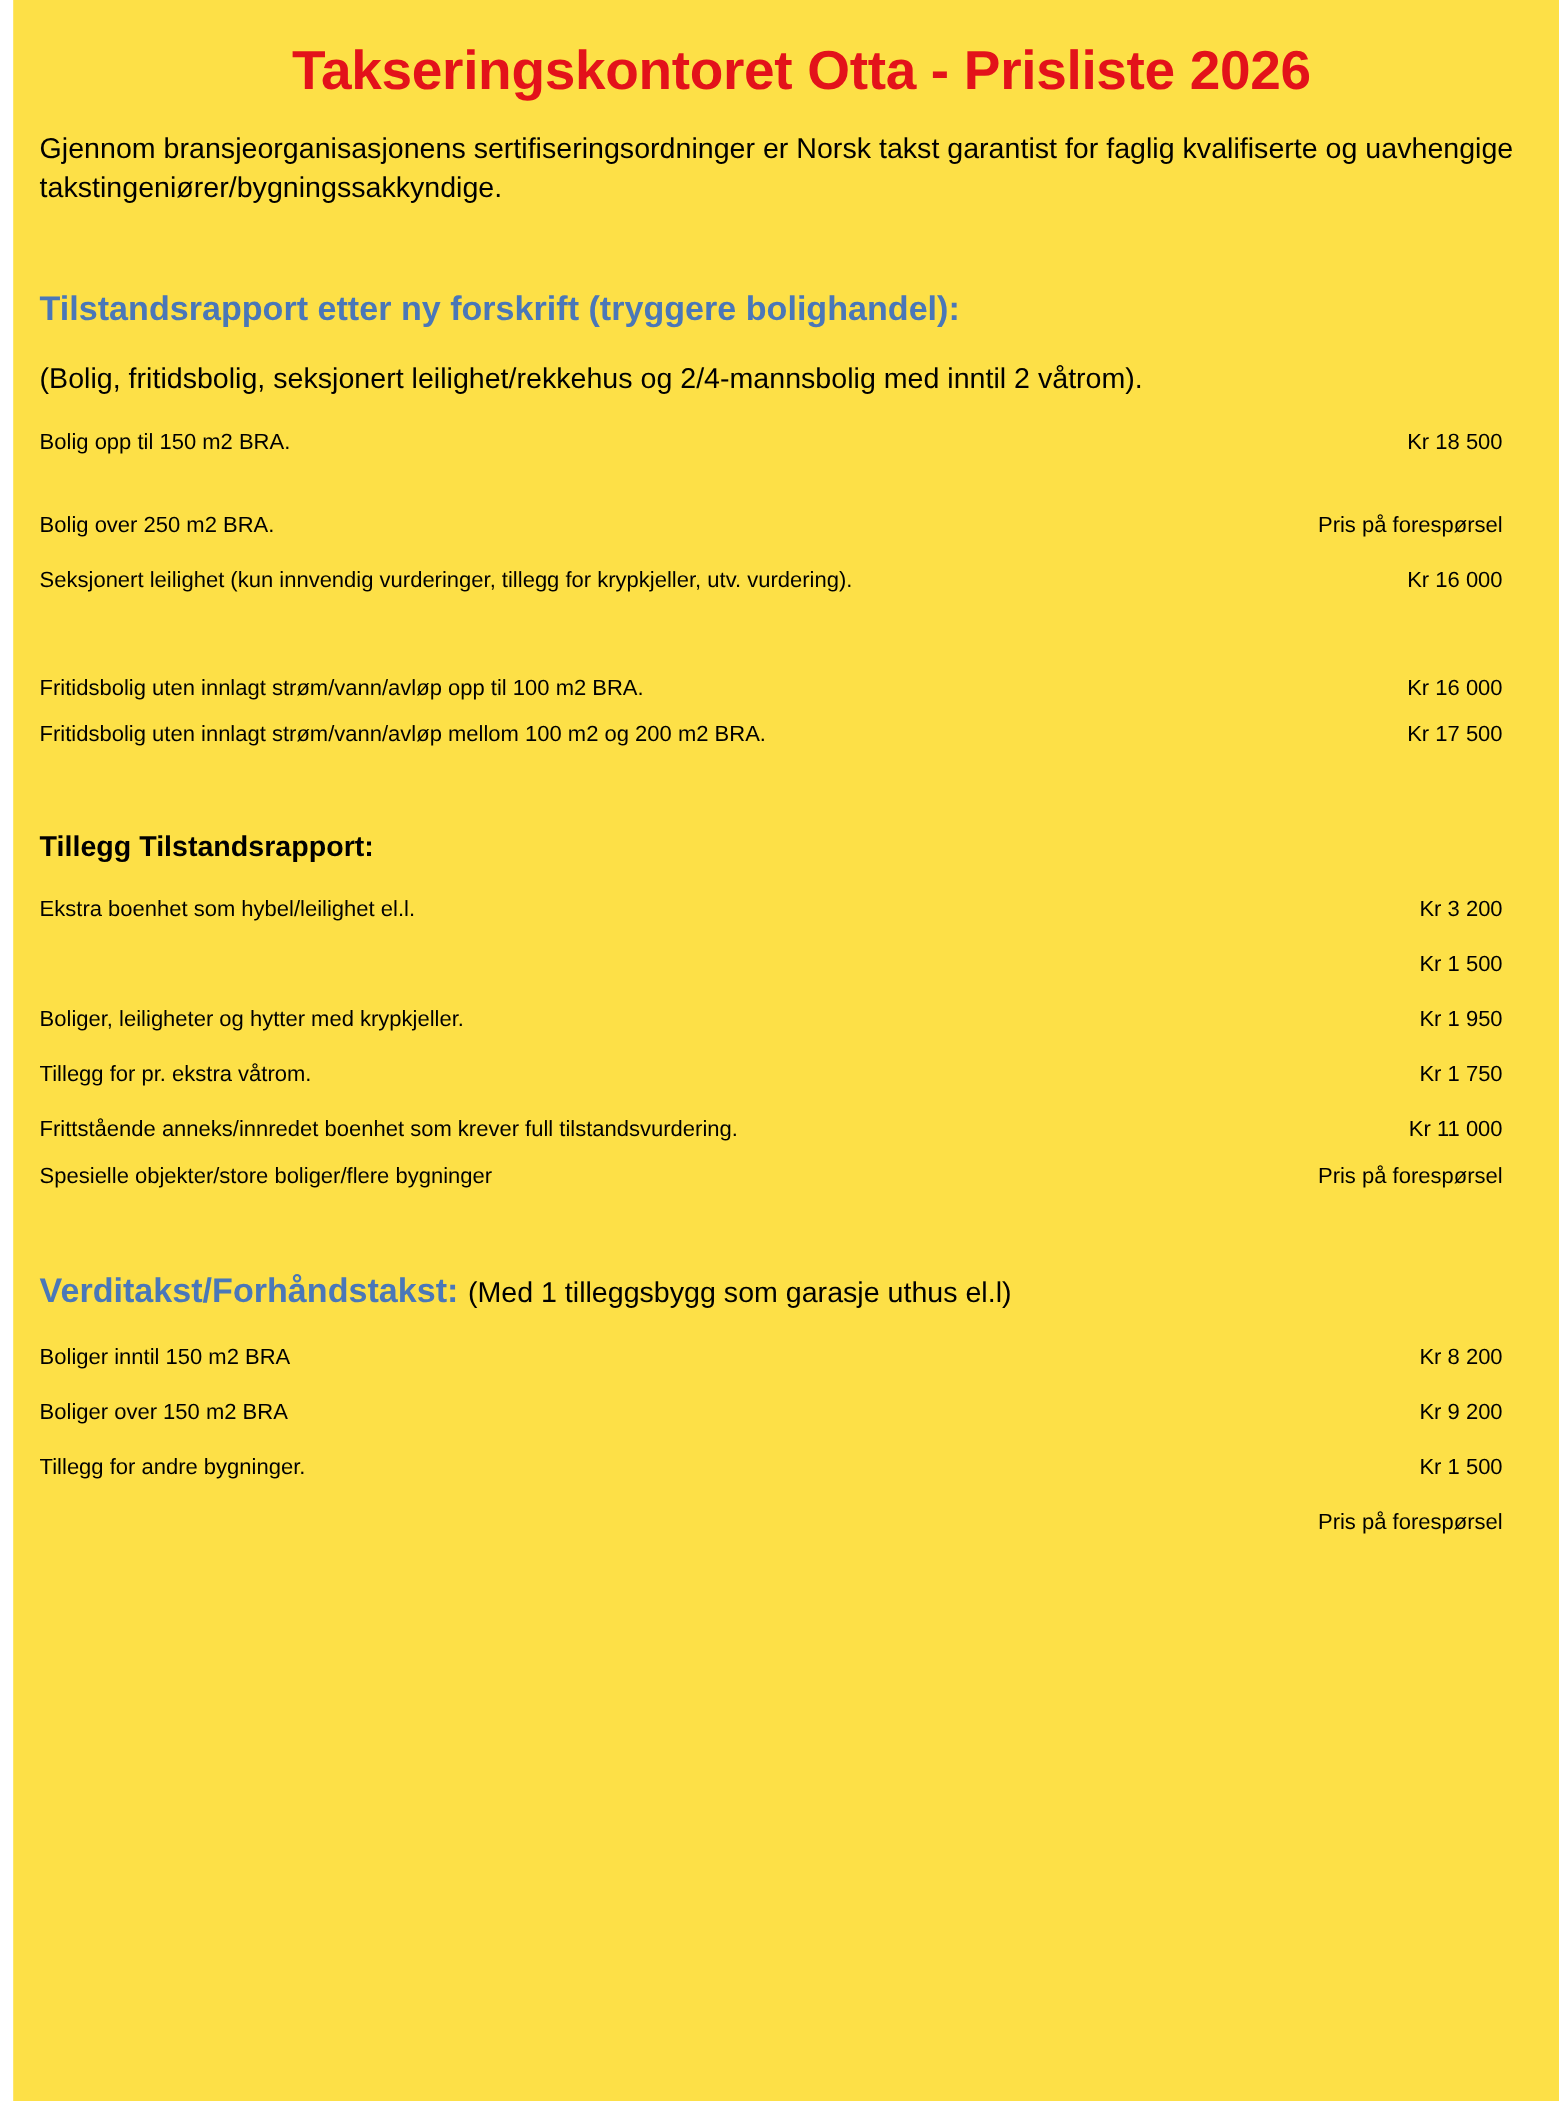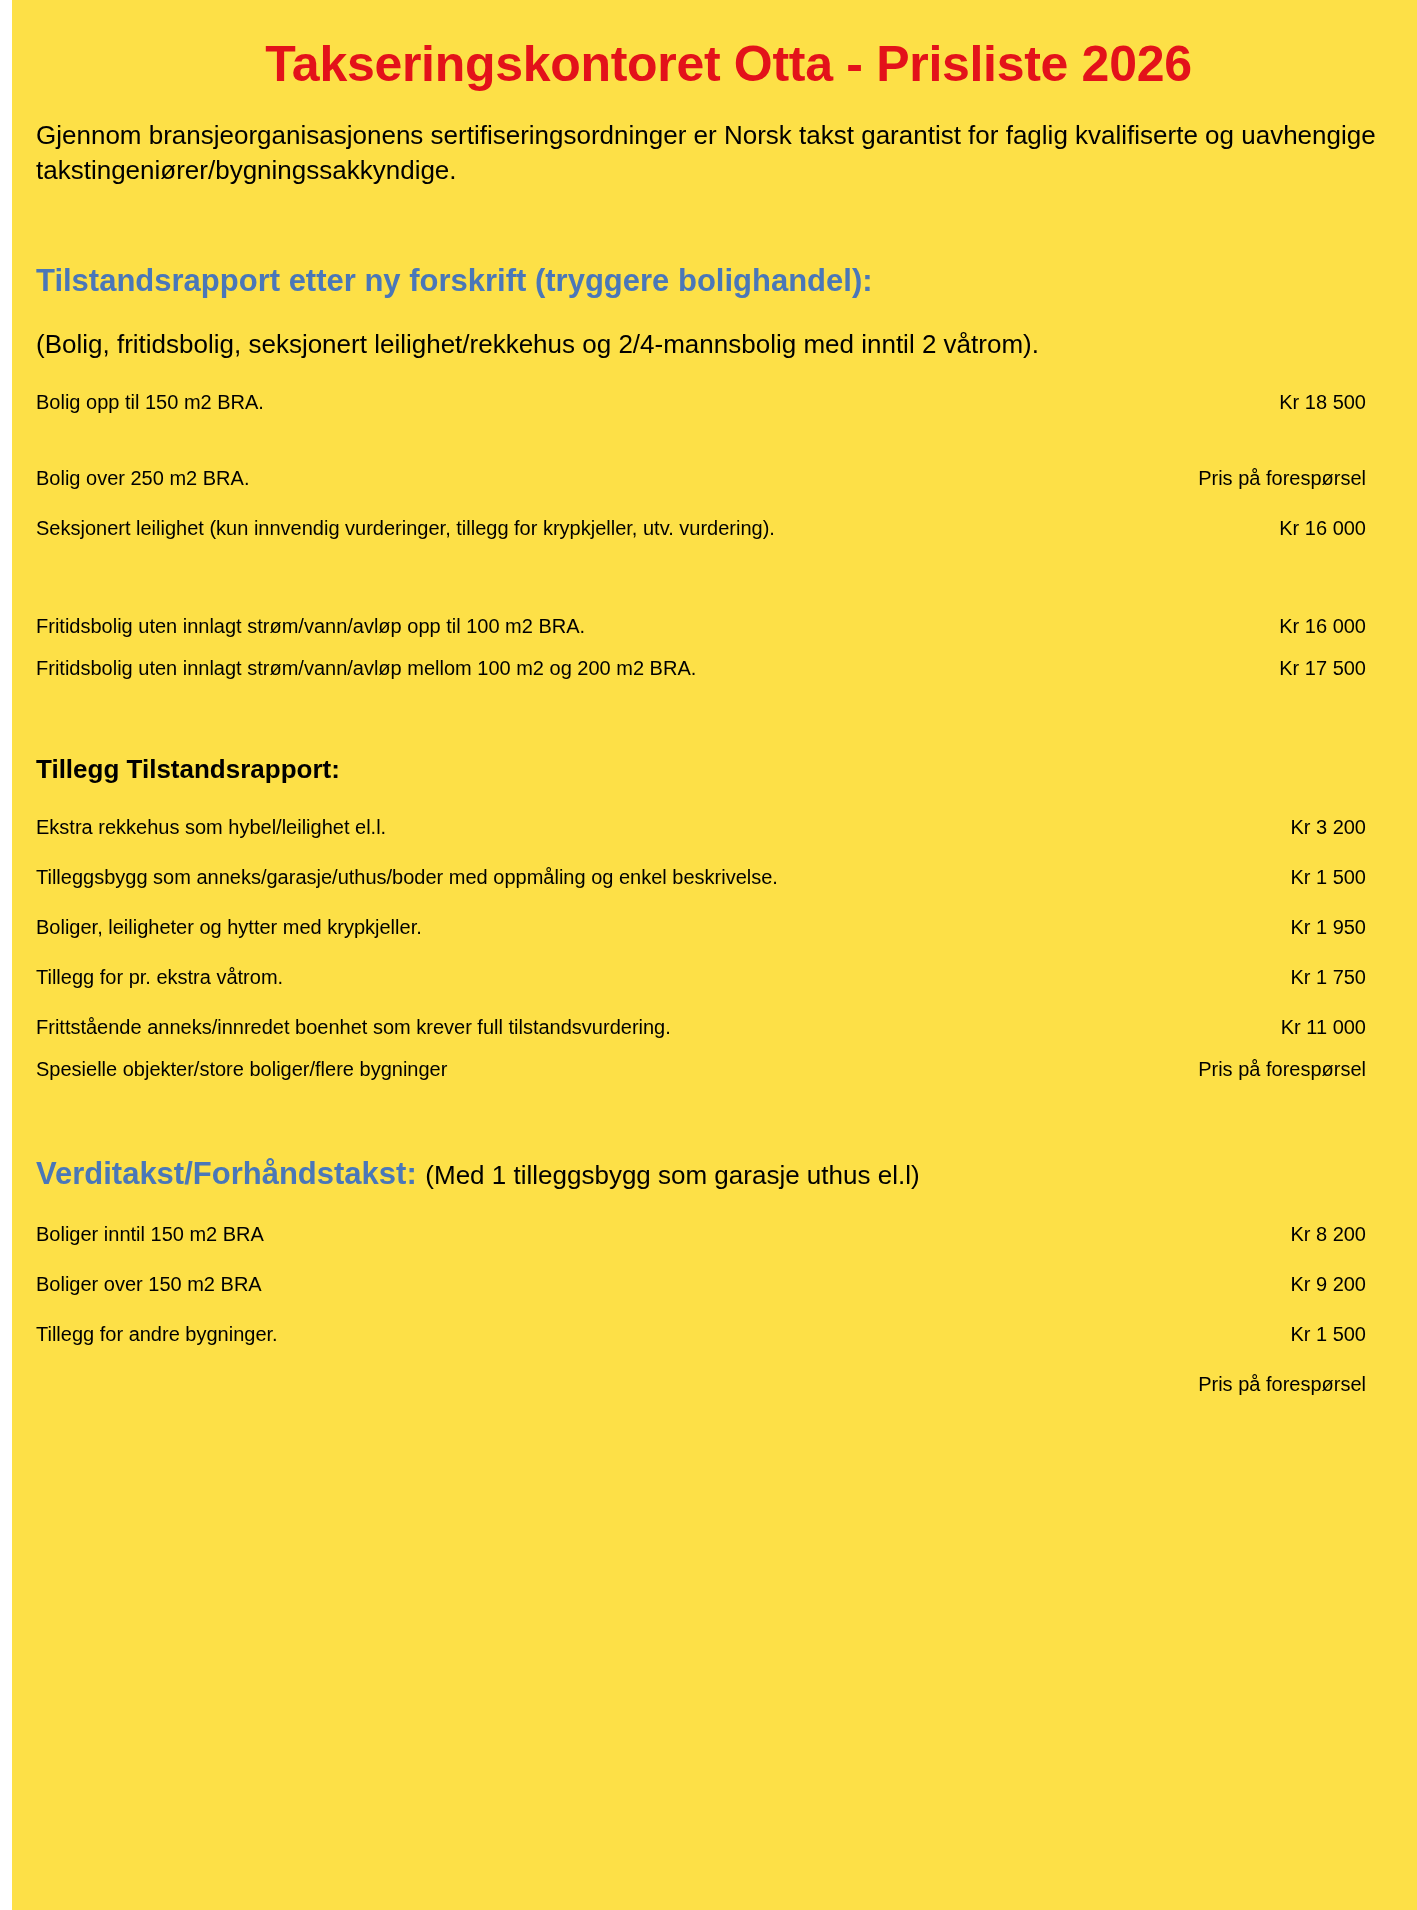--- a/index.html
+++ b/index.html
@@ -170,28 +170,27 @@
     <span class="amount">Kr 17 500</span>
   </div>
 
   <div class="gap-xxl"></div>
 
   <div class="bold-heading">Tillegg Tilstandsrapport:</div>
 
   <div class="gap-m"></div>
 
   <div class="price-row">
-    <span class="desc">Ekstra rekkehus som hybel/leilighet el.l.</span>
+    <span class="desc">Ekstra boenhet som hybel/leilighet el.l.</span>
     <span class="spacer"></span>
     <span class="amount">Kr 3 200</span>
   </div>
   <div class="row-gap"></div>
 
   <div class="price-row">
-    <span class="desc">Tilleggsbygg som anneks/garasje/uthus/boder med oppmåling og enkel beskrivelse.</span>
     <span class="spacer"></span>
     <span class="amount">Kr 1 500</span>
   </div>
   <div class="row-gap"></div>
 
   <div class="price-row">
     <span class="desc">Boliger, leiligheter og hytter med krypkjeller.</span>
     <span class="spacer"></span>
     <span class="amount">Kr 1 950</span>
   </div>

